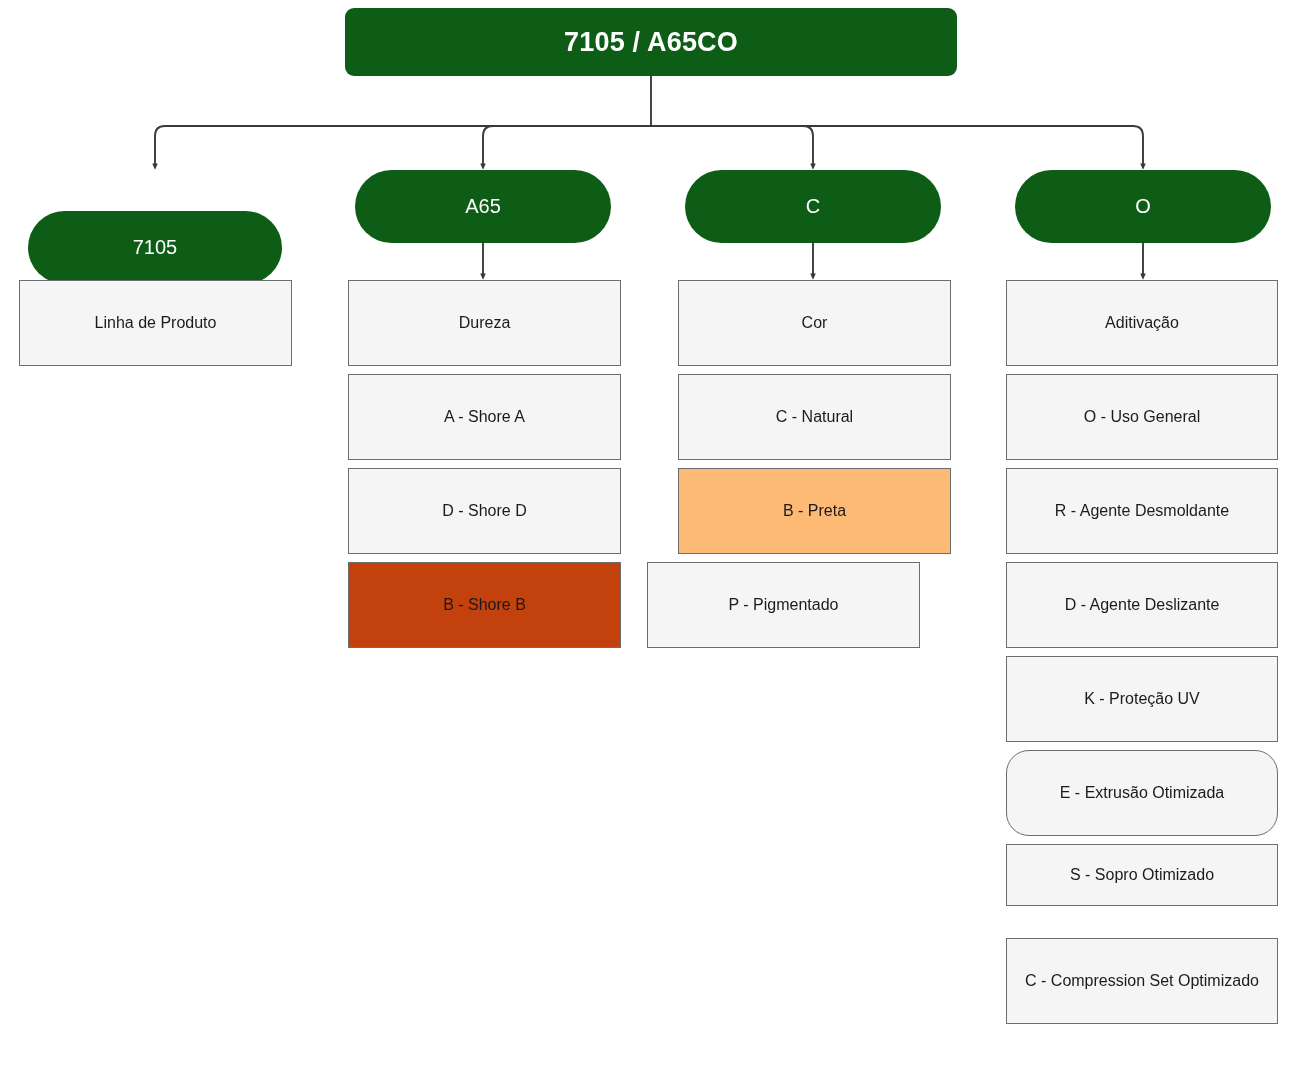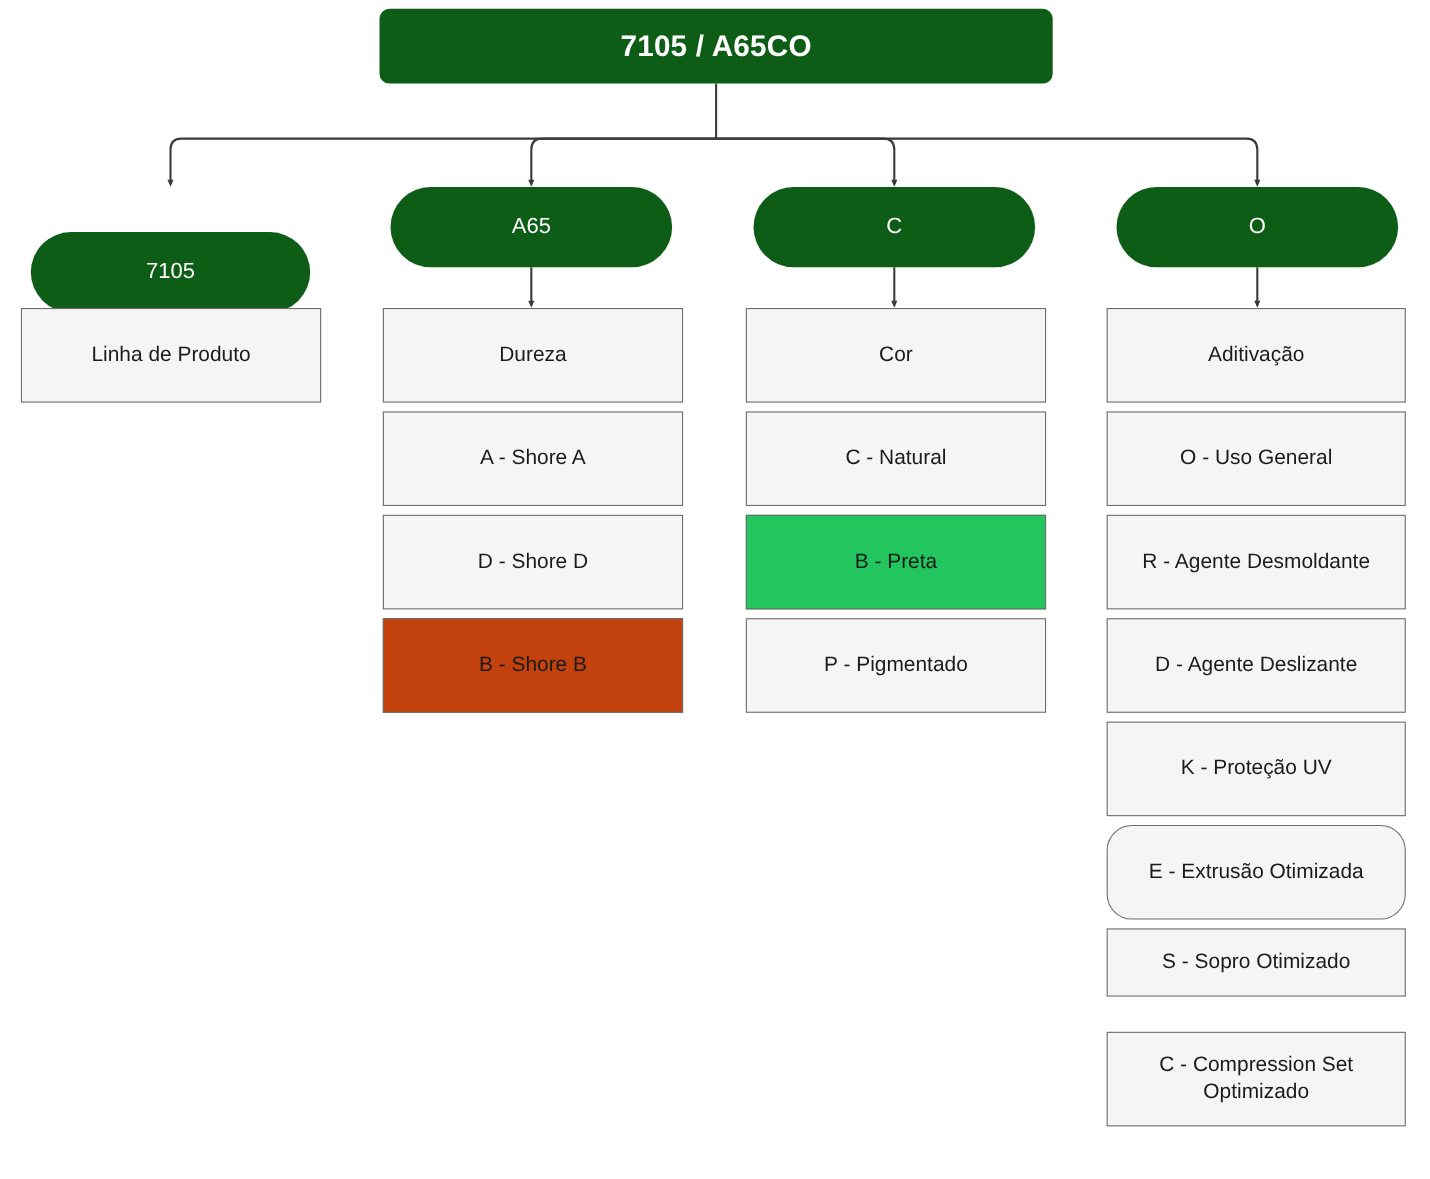--- a/index.html
+++ b/index.html
@@ -47,21 +47,21 @@
     background: #0E5D17;
     color: #ffffff;
     border-radius: 999px;
     font-size: 20px;
     font-weight: normal;
   }
   .node-box {
     background: #F5F5F5;
     color: #1b1b1b;
     border: 1.6px solid #6d6d6d;
-    font-size: 19px;
+    font-size: 16px;
     font-weight: normal;
     line-height: 1.28;
     padding: 4px 8px;
   }
   .node-box .box-label {
     display: block;
     width: 100%;
   }
 </style>
 </head>
@@ -116,24 +116,24 @@
       </div>
       <div class="node node-pill" style="left: 685px; top: 170px; width: 256px; height: 73px; background: rgb(14, 93, 23); color: rgb(255, 255, 255);">
         <span>C</span>
       </div>
       <div class="node node-box" style="left: 678px; top: 280px; width: 273px; height: 86px; background: rgb(245, 245, 245); border-color: rgb(109, 109, 109); color: rgb(27, 27, 27);">
         <span class="box-label">Cor</span>
       </div>
       <div class="node node-box" style="left: 678px; top: 374px; width: 273px; height: 86px; background: rgb(245, 245, 245); border-color: rgb(109, 109, 109); color: rgb(27, 27, 27);">
         <span class="box-label">C - Natural</span>
       </div>
-      <div class="node node-box" style="left: 678px; top: 468px; width: 273px; height: 86px; background: #22c55e; border-color: rgb(109, 109, 109); color: rgb(27, 27, 27);">
+      <div class="node node-box" style="left: 678px; top: 468px; width: 273px; height: 86px; background: #fdba74; border-color: rgb(109, 109, 109); color: rgb(27, 27, 27);">
         <span class="box-label">B - Preta</span>
       </div>
-      <div class="node node-box" style="left: 678px; top: 562px; width: 273px; height: 86px; background: rgb(245, 245, 245); border-color: rgb(109, 109, 109); color: rgb(27, 27, 27);">
+      <div class="node node-box" style="left: 647px; top: 562px; width: 273px; height: 86px; background: rgb(245, 245, 245); border-color: rgb(109, 109, 109); color: rgb(27, 27, 27);">
         <span class="box-label">P - Pigmentado</span>
       </div>
       <div class="node node-pill" style="left: 1015px; top: 170px; width: 256px; height: 73px; background: rgb(14, 93, 23); color: rgb(255, 255, 255);">
         <span>O</span>
       </div>
       <div class="node node-box" style="left: 1006px; top: 280px; width: 272px; height: 86px; background: rgb(245, 245, 245); border-color: rgb(109, 109, 109); color: rgb(27, 27, 27);">
         <span class="box-label">Aditivação</span>
       </div>
       <div class="node node-box" style="left: 1006px; top: 374px; width: 272px; height: 86px; background: rgb(245, 245, 245); border-color: rgb(109, 109, 109); color: rgb(27, 27, 27);">
         <span class="box-label">O - Uso General</span>

